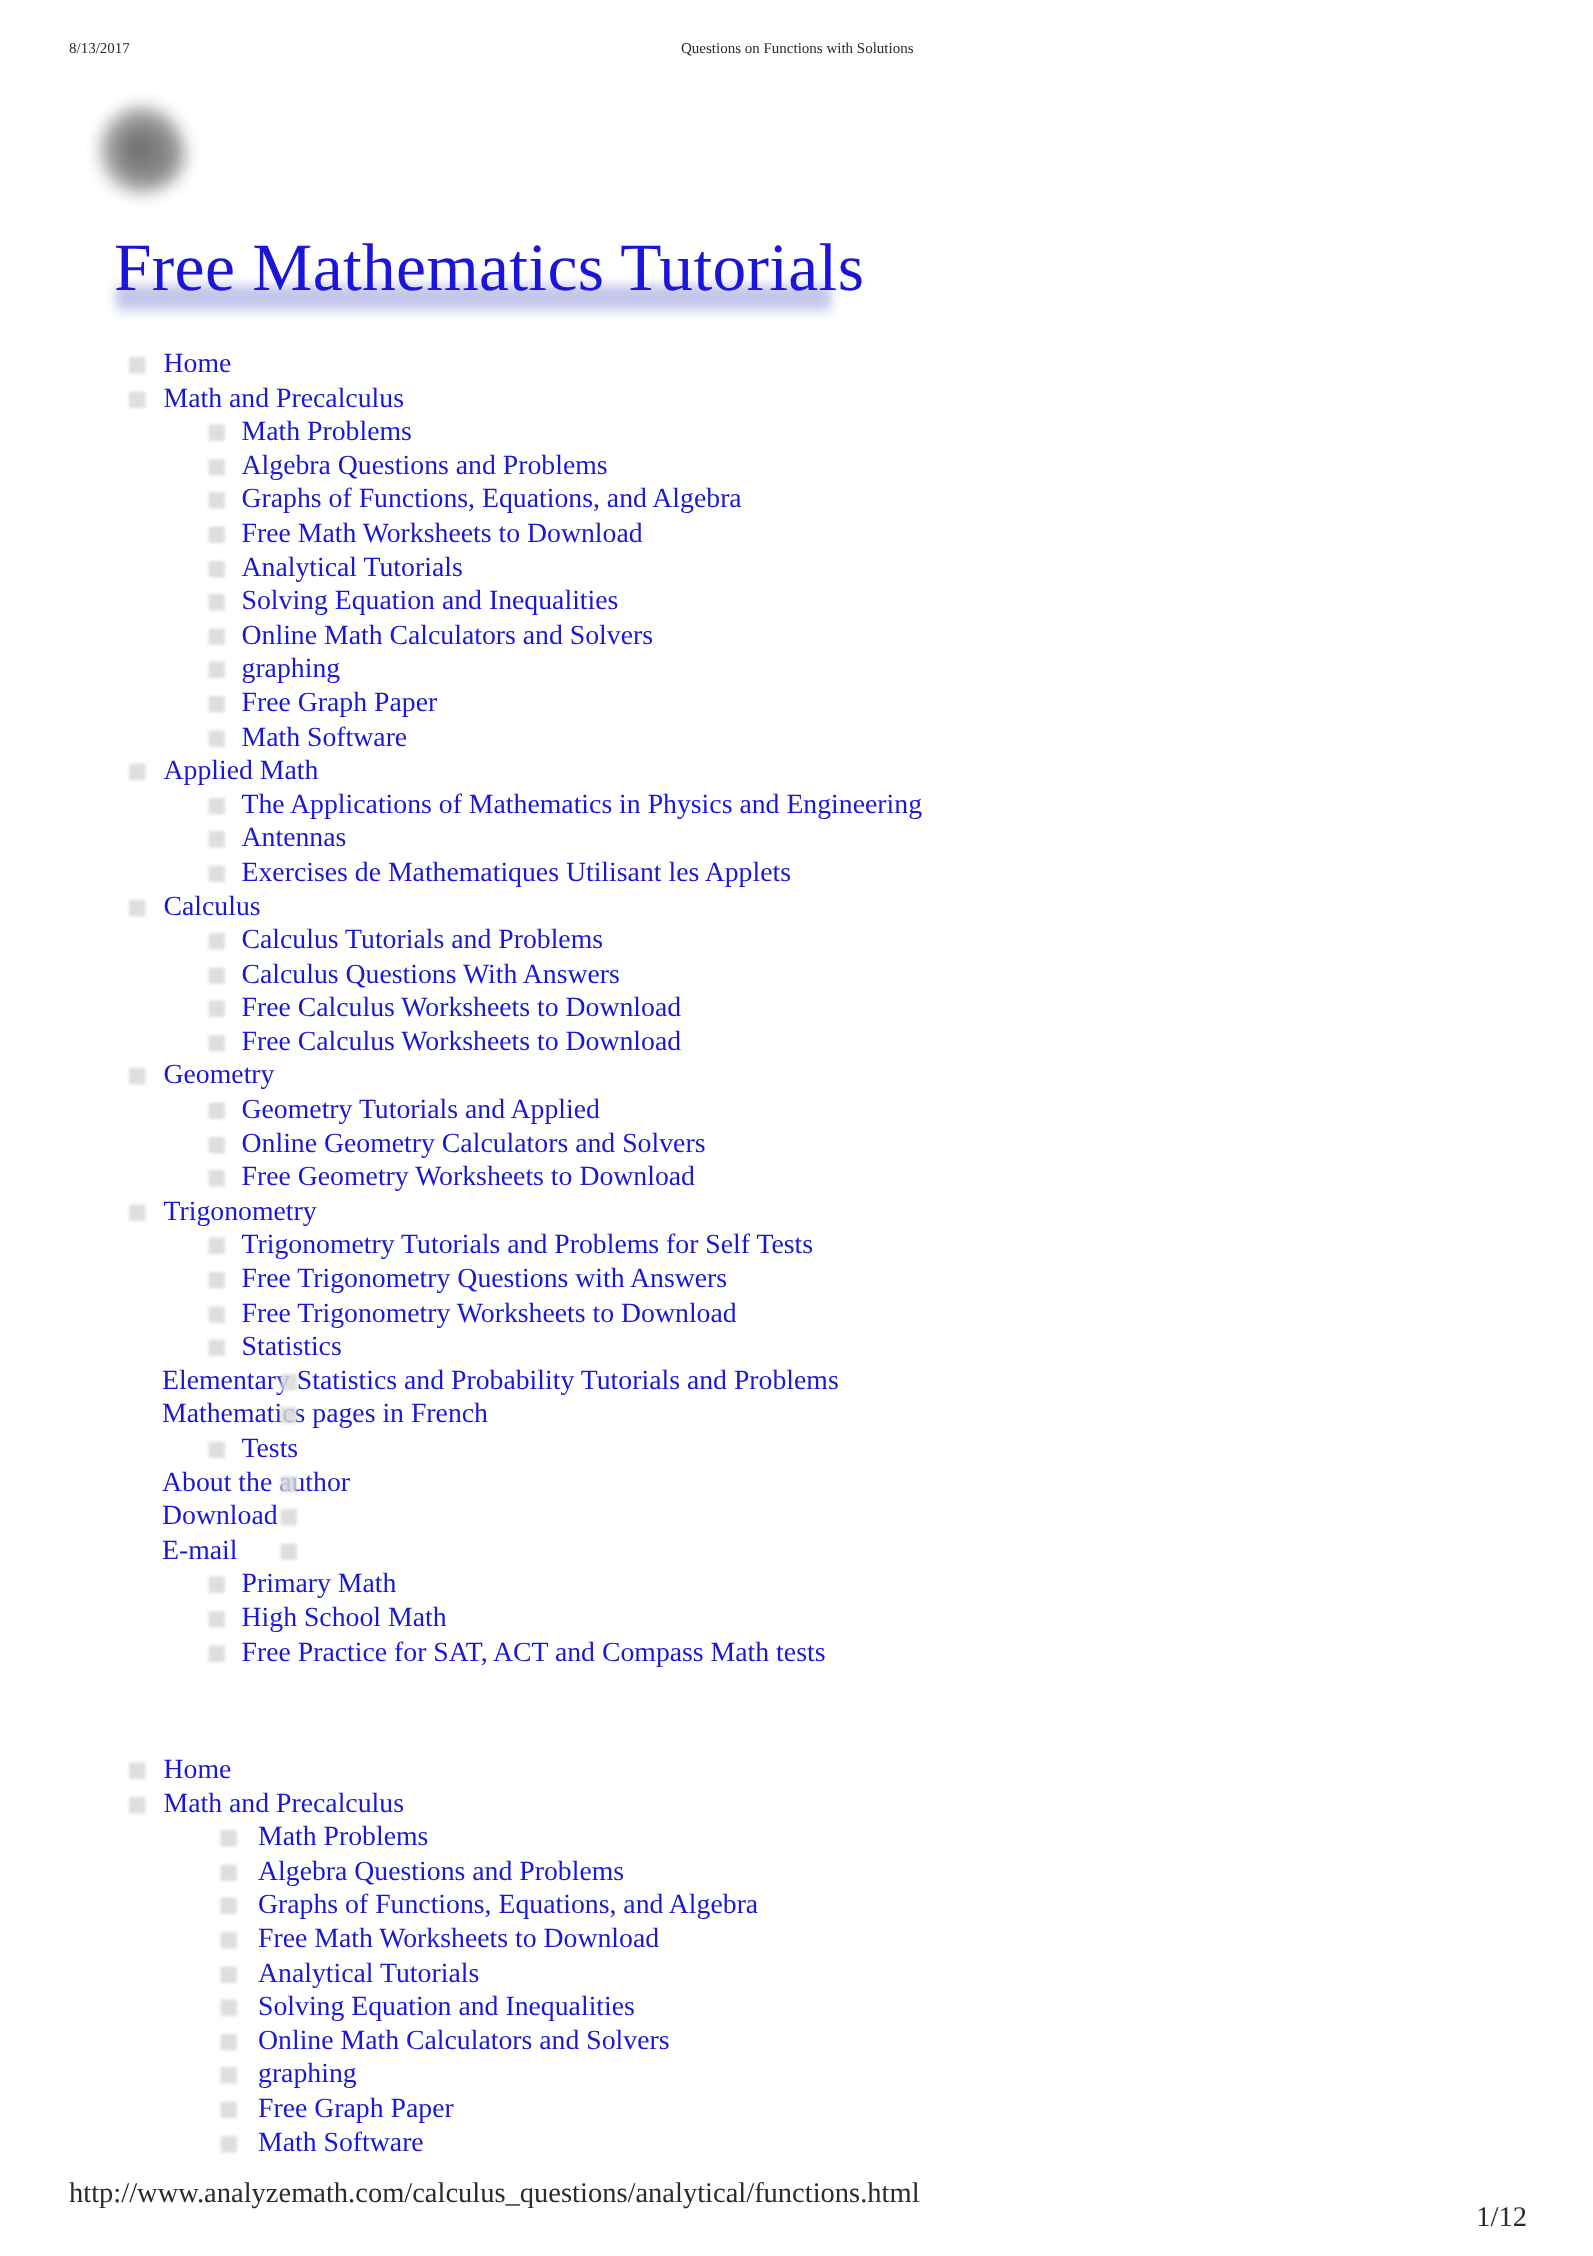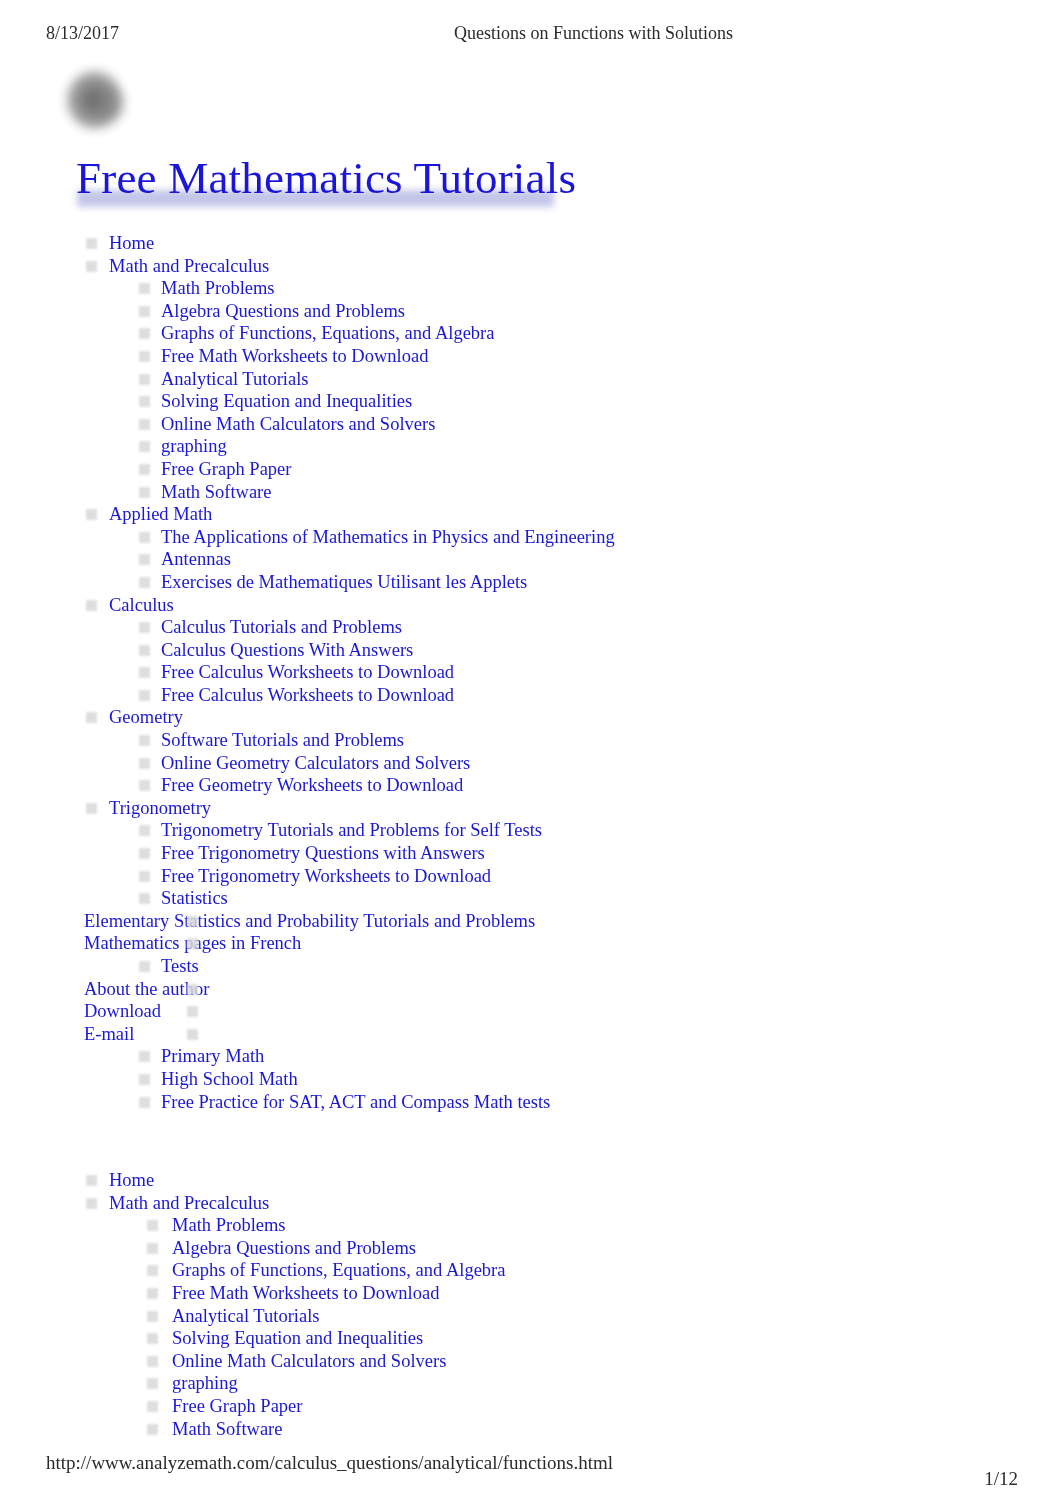--- a/index.html
+++ b/index.html
@@ -16,21 +16,21 @@
     overflow: hidden;
   }
 
   
   .print-header {
     position: absolute;
     top: 24px;
     left: 46px;
     right: 46px;
     height: 18px;
-    font-size: 18px;
+    font-size: 10px;
     color: #2b2b2b;
     line-height: 18px;
     white-space: nowrap;
   }
   .print-header .ph-date {
     position: absolute;
     left: 0;
     top: 0;
   }
   .print-header .ph-title {
@@ -128,21 +128,21 @@
     border-radius: 1px;
     opacity: 0.85;
     filter: blur(1.1px);
   }
 
   
   #nav-block-primary .lvl1 { padding-left: 109px; }
   #nav-block-primary .lvl1 > .bullet { left: 86px; }
   #nav-block-primary .lvl2 { padding-left: 161px; }
   #nav-block-primary .lvl2 > .bullet { left: 139px; }
-  #nav-block-primary .lvl3 { padding-left: 84px; }
+  #nav-block-primary .lvl3 { padding-left: 108px; }
   #nav-block-primary .lvl3 > .bullet { left: 187px; }
 
   
   #nav-block-secondary .lvl1 { padding-left: 109px; }
   #nav-block-secondary .lvl1 > .bullet { left: 86px; }
   #nav-block-secondary .lvl2 { padding-left: 172px; }
   #nav-block-secondary .lvl2 > .bullet { left: 147px; }
 
   
   .print-footer {
@@ -191,21 +191,21 @@
       <li class="nav-item lvl1"><span class="bullet"></span><a class="nav-link" href="#">Applied Math</a></li>
       <li class="nav-item lvl2"><span class="bullet"></span><a class="nav-link" href="#">The Applications of Mathematics in Physics and Engineering</a></li>
       <li class="nav-item lvl2"><span class="bullet"></span><a class="nav-link" href="#">Antennas</a></li>
       <li class="nav-item lvl2"><span class="bullet"></span><a class="nav-link" href="#">Exercises de Mathematiques Utilisant les Applets</a></li>
       <li class="nav-item lvl1"><span class="bullet"></span><a class="nav-link" href="#">Calculus</a></li>
       <li class="nav-item lvl2"><span class="bullet"></span><a class="nav-link" href="#">Calculus Tutorials and Problems</a></li>
       <li class="nav-item lvl2"><span class="bullet"></span><a class="nav-link" href="#">Calculus Questions With Answers</a></li>
       <li class="nav-item lvl2"><span class="bullet"></span><a class="nav-link" href="#">Free Calculus Worksheets to Download</a></li>
       <li class="nav-item lvl2"><span class="bullet"></span><a class="nav-link" href="#">Free Calculus Worksheets to Download</a></li>
       <li class="nav-item lvl1"><span class="bullet"></span><a class="nav-link" href="#">Geometry</a></li>
-      <li class="nav-item lvl2"><span class="bullet"></span><a class="nav-link" href="#">Software Tutorials and Problems</a></li>
+      <li class="nav-item lvl2"><span class="bullet"></span><a class="nav-link" href="#">Geometry Tutorials and Applied</a></li>
       <li class="nav-item lvl2"><span class="bullet"></span><a class="nav-link" href="#">Online Geometry Calculators and Solvers</a></li>
       <li class="nav-item lvl2"><span class="bullet"></span><a class="nav-link" href="#">Free Geometry Worksheets to Download</a></li>
       <li class="nav-item lvl1"><span class="bullet"></span><a class="nav-link" href="#">Trigonometry</a></li>
       <li class="nav-item lvl2"><span class="bullet"></span><a class="nav-link" href="#">Trigonometry Tutorials and Problems for Self Tests</a></li>
       <li class="nav-item lvl2"><span class="bullet"></span><a class="nav-link" href="#">Free Trigonometry Questions with Answers</a></li>
       <li class="nav-item lvl2"><span class="bullet"></span><a class="nav-link" href="#">Free Trigonometry Worksheets to Download</a></li>
       <li class="nav-item lvl2"><span class="bullet"></span><a class="nav-link" href="#">Statistics</a></li>
       <li class="nav-item lvl3"><span class="bullet"></span><a class="nav-link" href="#">Elementary Statistics and Probability Tutorials and Problems</a></li>
       <li class="nav-item lvl3"><span class="bullet"></span><a class="nav-link" href="#">Mathematics pages in French</a></li>
       <li class="nav-item lvl2"><span class="bullet"></span><a class="nav-link" href="#">Tests</a></li>

